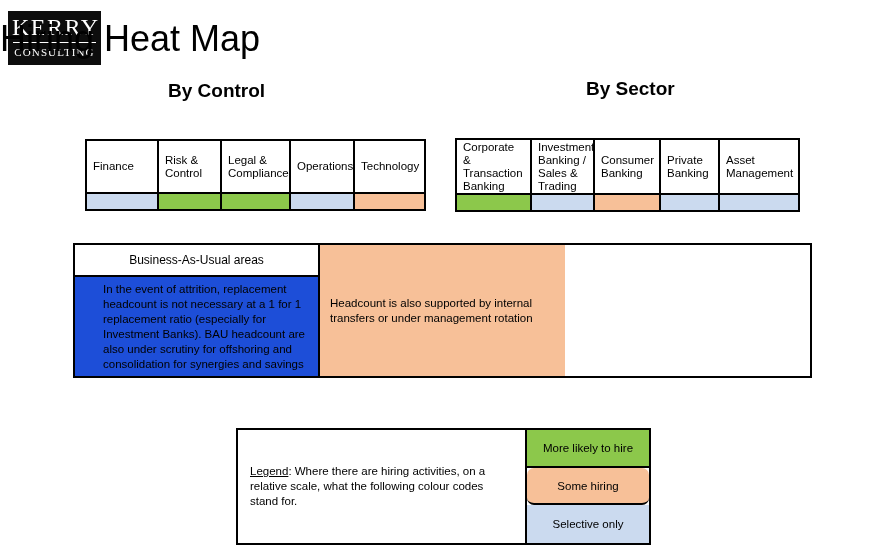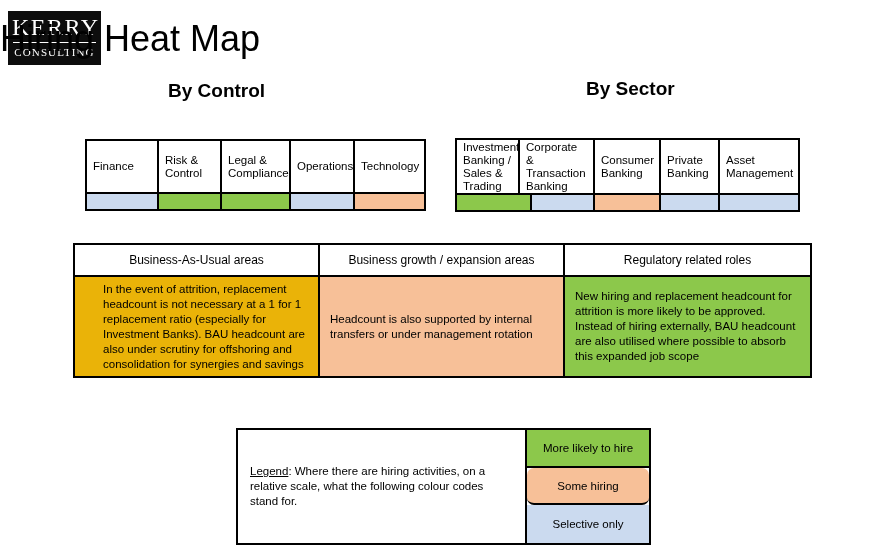--- a/index.html
+++ b/index.html
@@ -208,47 +208,42 @@
     <div class="swatch-cell" style="width: 72px; background-color: rgb(203, 218, 239);"></div>
     <div class="swatch-cell" style="width: 63px; background-color: rgb(140, 200, 75);"></div>
     <div class="swatch-cell" style="width: 69px; background-color: rgb(140, 200, 75);"></div>
     <div class="swatch-cell" style="width: 64px; background-color: rgb(203, 218, 239);"></div>
     <div class="swatch-cell" style="width: 69px; background-color: rgb(247, 192, 152);"></div>
   </div>
 </div>
 
 <div class="matrix" id="matrix-sector">
   <div class="matrix-row labels">
+    <div class="matrix-cell" style="width:75px">Corporate &amp; Transaction Banking</div>
     <div class="matrix-cell" style="width:63px">Investment Banking / Sales &amp; Trading</div>
-    <div class="matrix-cell" style="width:75px">Corporate &amp; Transaction Banking</div>
     <div class="matrix-cell" style="width:66px">Consumer Banking</div>
     <div class="matrix-cell" style="width:59px">Private Banking</div>
     <div class="matrix-cell" style="width:54px">Asset Management</div>
   </div>
   <div class="matrix-row swatches">
     <div class="swatch-cell" style="width: 75px; background-color: rgb(140, 200, 75);"></div>
     <div class="swatch-cell" style="width: 63px; background-color: rgb(203, 218, 239);"></div>
     <div class="swatch-cell" style="width: 66px; background-color: rgb(247, 192, 152);"></div>
     <div class="swatch-cell" style="width: 59px; background-color: rgb(203, 218, 239);"></div>
     <div class="swatch-cell" style="width: 78px; background-color: rgb(203, 218, 239);"></div>
   </div>
 </div>
 
 <div id="panels">
   <div class="panel panel-bau">
     <div class="panel-head">Business-As-Usual areas</div>
-    <div class="panel-body" style="background-color: #eab308; padding-left: 28px;">In the event of attrition, replacement headcount is not necessary at a 1 for 1 replacement ratio (especially for Investment Banks). BAU headcount are also under scrutiny for offshoring and consolidation for synergies and savings</div>
+    <div class="panel-body" style="background-color: #1d4ed8; padding-left: 28px;">In the event of attrition, replacement headcount is not necessary at a 1 for 1 replacement ratio (especially for Investment Banks). BAU headcount are also under scrutiny for offshoring and consolidation for synergies and savings</div>
   </div>
   <div class="panel panel-growth">
-    <div class="panel-head">Business growth / expansion areas</div>
     <div class="panel-body" style="background-color: rgb(247, 192, 152);">Headcount is also supported by internal transfers or under management rotation</div>
-  </div>
-  <div class="panel panel-reg">
-    <div class="panel-head">Regulatory  related roles</div>
-    <div class="panel-body" style="background-color: rgb(140, 200, 75);">New hiring and replacement headcount for attrition is more likely to be approved. Instead of hiring externally, BAU headcount are also utilised where possible to absorb this expanded job scope</div>
   </div>
 </div>
 
 <div id="legend">
   <div id="legend-text">
     <span><span class="lg-word">Legend</span><span>: Where there are hiring activities, on a relative scale, what the following colour codes stand for.</span></span>
   </div>
   <div id="legend-swatches">
     <div class="legend-item" style="background-color: rgb(140, 200, 75);">More likely to hire</div>
     <div class="legend-item" style="background-color: rgb(247, 192, 152); border-radius: 7px;">Some hiring</div>

